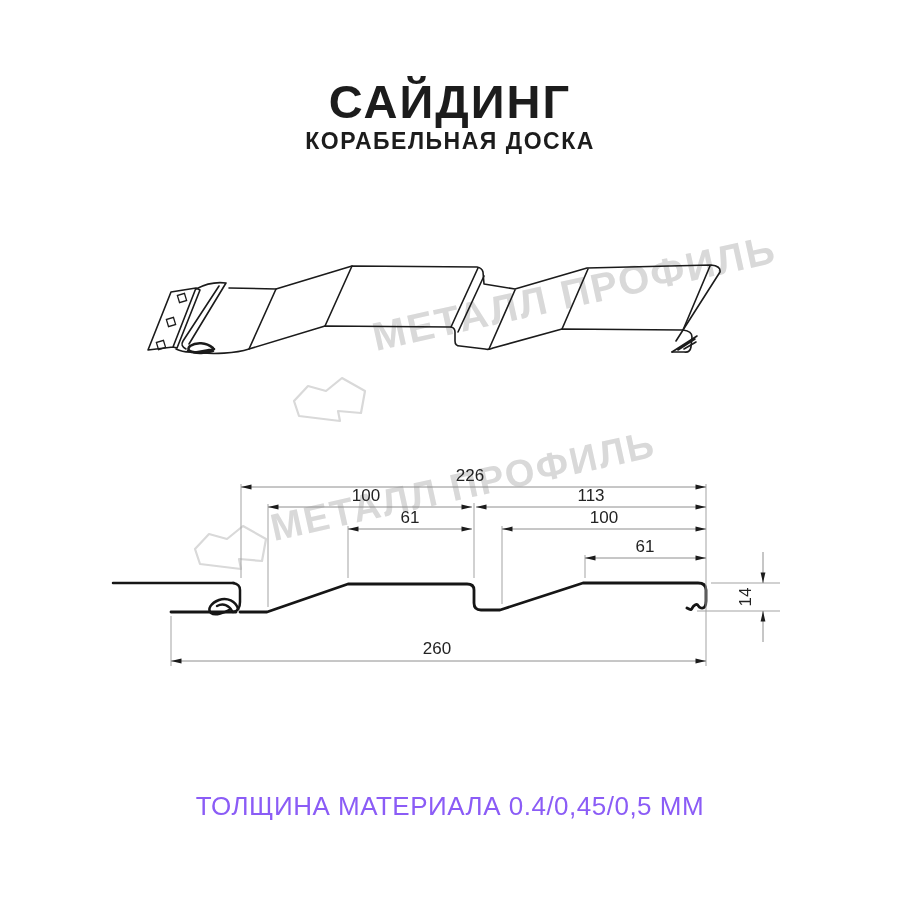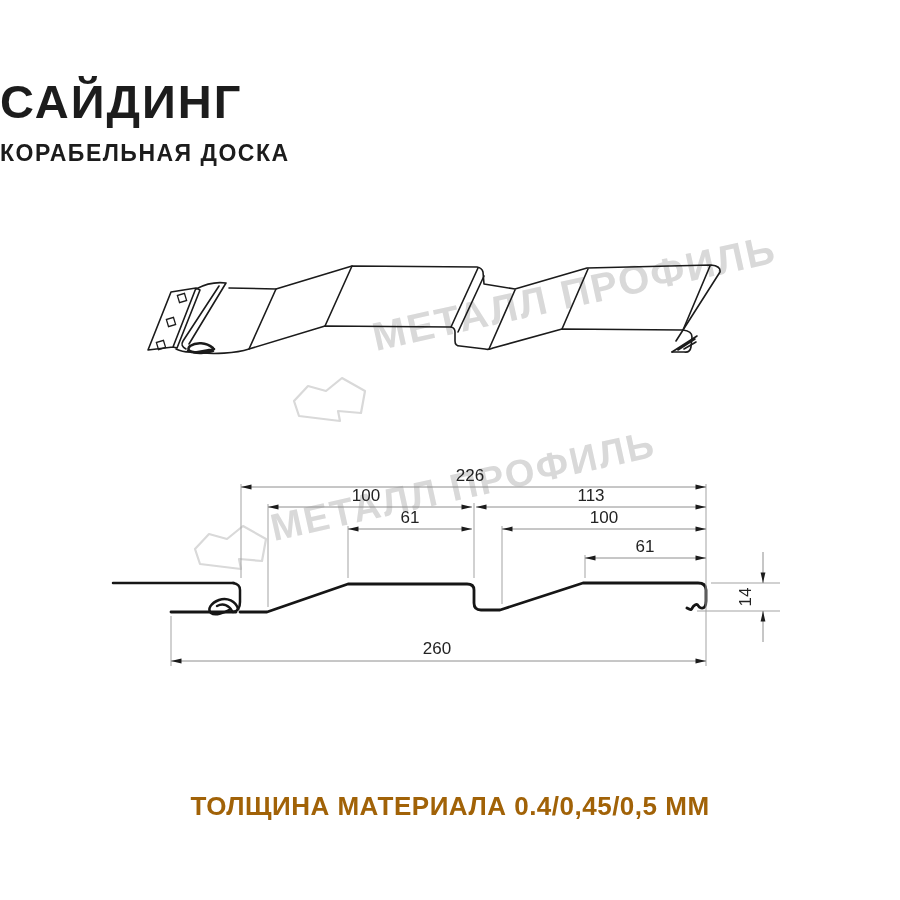--- a/index.html
+++ b/index.html
@@ -1,24 +1,24 @@
 <!DOCTYPE html>
 <html><head>
 <meta charset="utf-8">
 <style>
   html,body{margin:0;padding:0;}
   body{width:900px;height:900px;background:#ffffff;position:relative;overflow:hidden;
        font-family:"Liberation Sans",sans-serif;}
   .page{position:absolute;inset:0;background:#fff;}
-  .hdr{position:absolute;left:0;width:900px;color:#1c1c1c;}
+  .hdr{position:absolute;left:0;width:900px;text-align:center;color:#1c1c1c;}
   .hdr-title{top:74px;font-size:47px;font-weight:800;letter-spacing:2px;}
-  .hdr-sub{top:140px;font-size:23px;font-weight:700;letter-spacing:1.5px;}
+  .hdr-sub{top:128px;font-size:23px;font-weight:700;letter-spacing:1.5px;}
   .hdr-model{top:155px;font-size:17px;font-weight:400;letter-spacing:1.2px;}
   .ftr{position:absolute;top:791px;left:0;width:900px;text-align:center;
-       font-size:26px;font-weight:700;letter-spacing:0.5px;color:#a16207;}
+       font-size:26px;font-weight:400;letter-spacing:0.5px;color:#8b5cf6;}
   svg.art{position:absolute;left:0;top:0;}
   .wm-text{font-weight:700;fill:#d9d9d9;letter-spacing:2px;}
   .wm-logo{fill:none;stroke:#d9d9d9;stroke-width:2.2;stroke-linejoin:round;}
   .p3d{fill:none;stroke:#1b1b1b;stroke-width:1.6;stroke-linejoin:round;stroke-linecap:round;}
   .p3d-thick{fill:none;stroke:#1b1b1b;stroke-width:2.6;stroke-linejoin:round;stroke-linecap:round;}
   .cs{fill:none;stroke:#161616;stroke-width:2.8;stroke-linejoin:round;stroke-linecap:round;}
   .cs-thin{fill:none;stroke:#161616;stroke-width:2.5;stroke-linejoin:round;stroke-linecap:round;}
   .ext{fill:none;stroke:#a3a3a3;stroke-width:1;}
   .diml{stroke:#8e8e8e;stroke-width:1;}
   .dim-label{font-size:17px;fill:#232323;}

